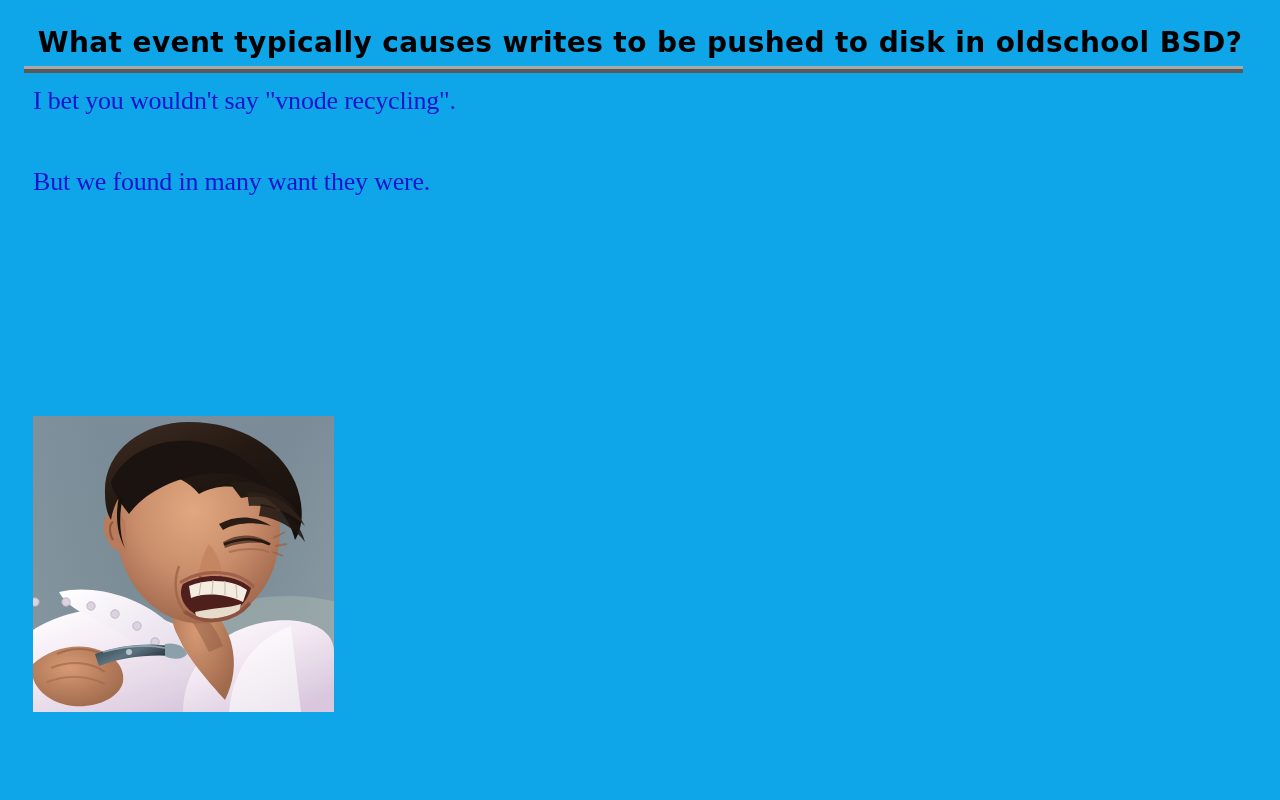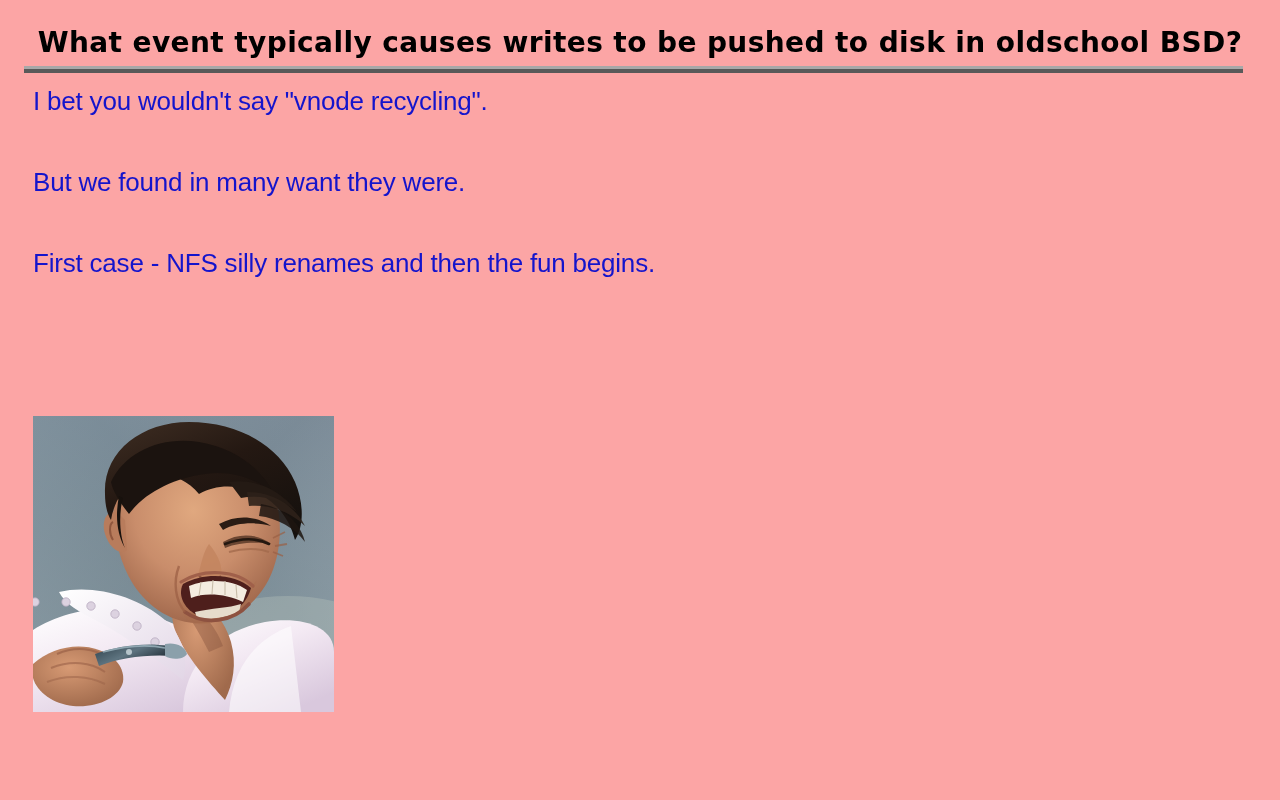--- a/index.html
+++ b/index.html
@@ -12,21 +12,21 @@
     height: 800px;
     position: relative;
     overflow: hidden;
     font-family: "DejaVu Sans", sans-serif;
   }
 
   
   .slide {
     position: absolute;
     inset: 0;
-    background: #fca5a5;
+    background: #0ea5e9;
   }
 
   
   .slide-title {
     position: absolute;
     left: 0;
     top: 26px;
     width: 1280px;
     text-align: center;
     font-family: "DejaVu Sans", sans-serif;
@@ -62,21 +62,21 @@
   }
 
   
   .body-text {
     position: absolute;
     left: 33px;
     top: 84px;
     width: 1200px;
   }
   .body-line {
-    font-family: Liberation Sans, sans-serif;
+    font-family: Liberation Serif, serif;
     font-size: 26px;
     line-height: 34px;
     color: #1414cc;
     height: 81px;
     white-space: nowrap;
     letter-spacing: -0.2px;
   }
 
   
   .photo {
@@ -98,21 +98,20 @@
   <div class="slide-title">What event typically causes writes to be pushed to disk in oldschool BSD?</div>
 
   <div class="title-rule">
     <div class="rule-top"></div>
     <div class="rule-bottom"></div>
   </div>
 
   <div class="body-text">
     <div class="body-line">I bet you wouldn't say "vnode recycling".</div>
     <div class="body-line">But we found in many want they were.</div>
-    <div class="body-line">First case - NFS silly renames and then the fun begins.</div>
   </div>
 
   <div class="photo">
     <svg width="301" height="296" viewBox="0 0 301 296" xmlns="http://www.w3.org/2000/svg" aria-hidden="true">
       <defs>
         <linearGradient id="bgGrad" x1="0" y1="0" x2="1" y2="1">
           <stop offset="0%" stop-color="#77889a"></stop>
           <stop offset="45%" stop-color="#6c7d8d"></stop>
           <stop offset="100%" stop-color="#8a9aa6"></stop>
         </linearGradient>

